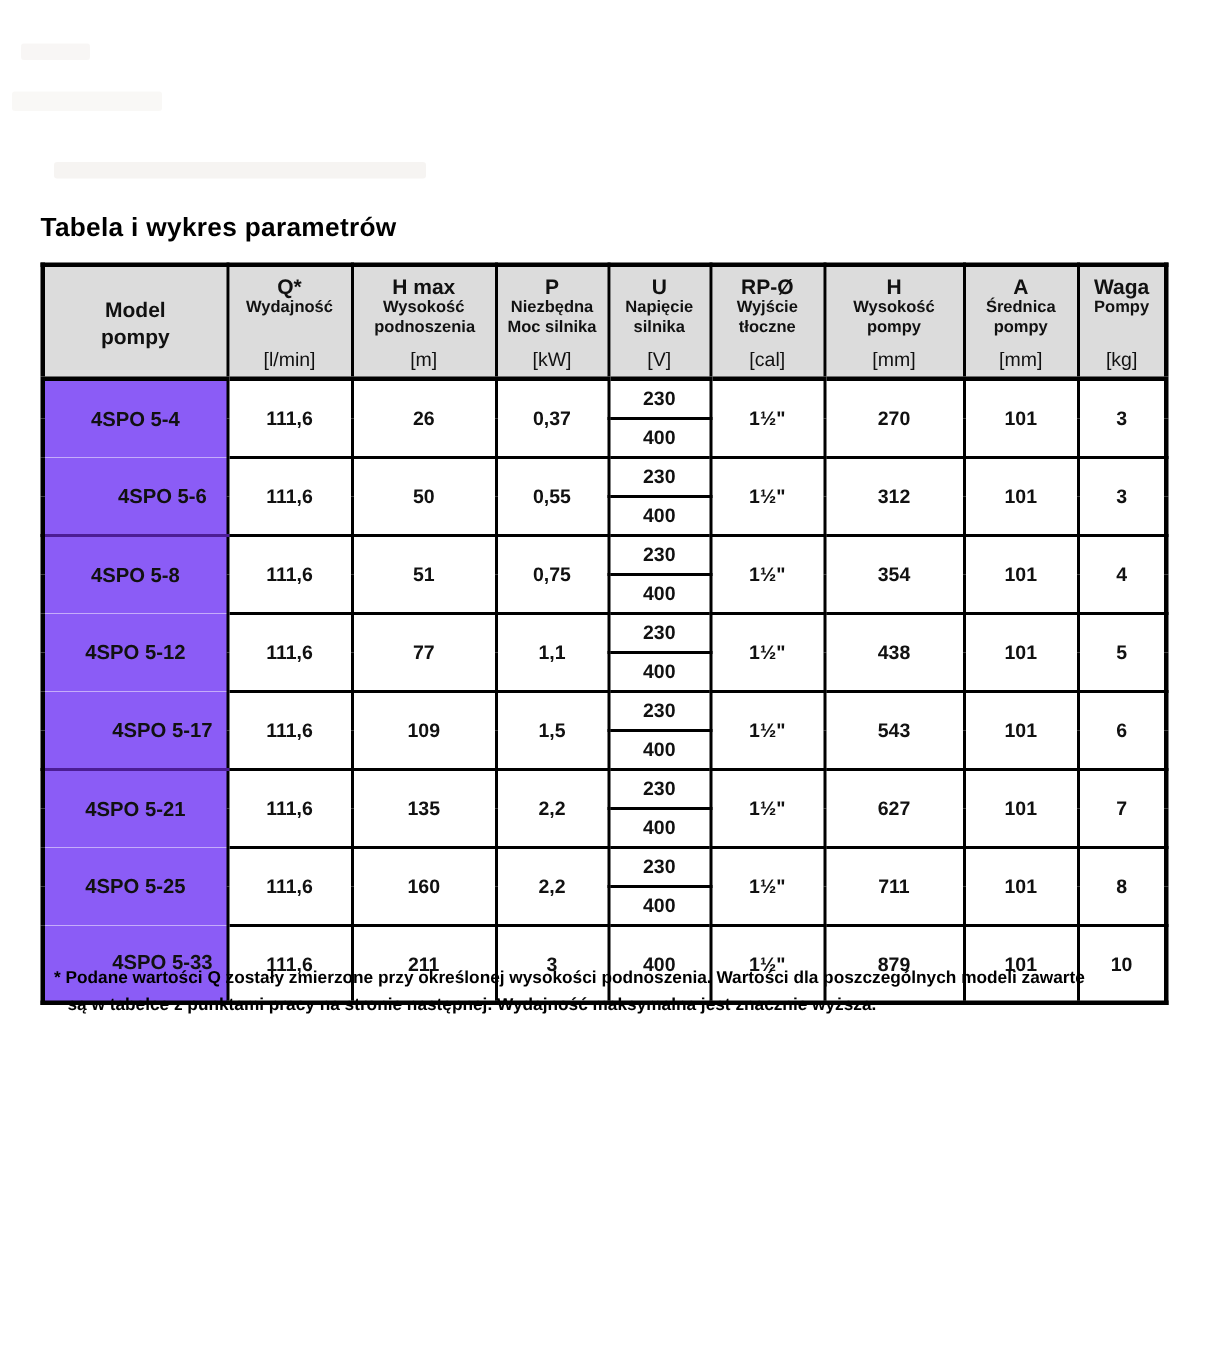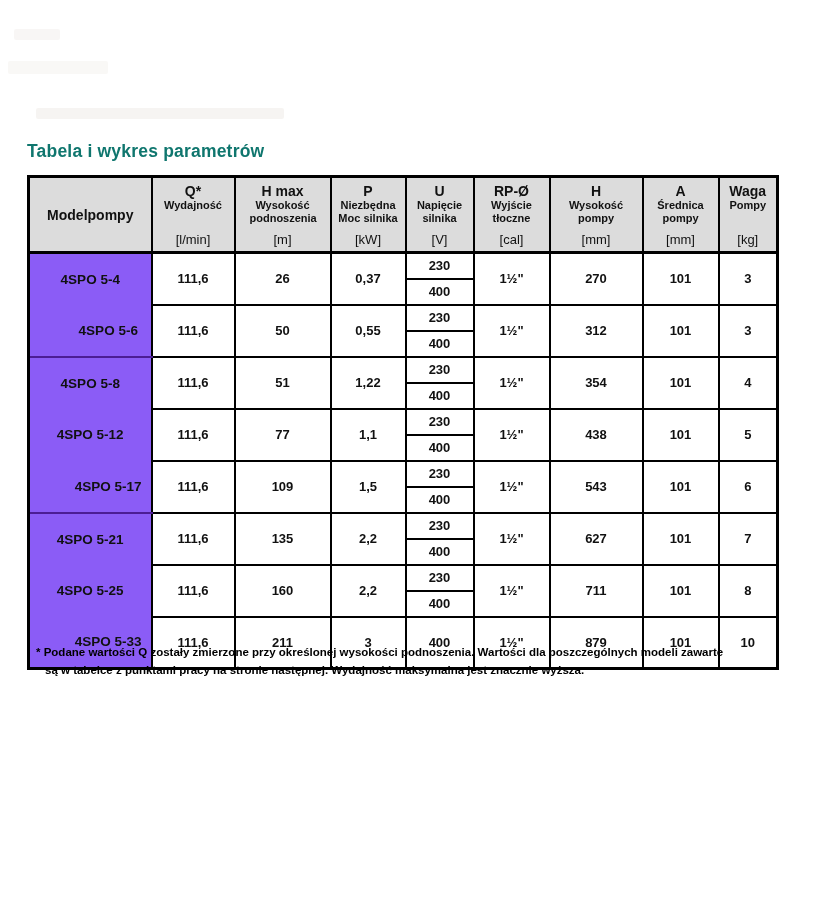--- a/index.html
+++ b/index.html
@@ -66,21 +66,21 @@
     justify-content: space-between;
     align-items: center;
     height: 100%;
   }
   .h-top { display: flex; flex-direction: column; align-items: center; }
   .h-sym  { font-size: 14px;   font-weight: bold; line-height: 1.15; }
   .h-sub  { font-size: 11px; font-weight: bold; line-height: 1.15; max-width: 66px; }
   .h-unit { font-size: 13px;   font-weight: normal; line-height: 1.1; }
   .model-head-stack {
     display: flex;
-    flex-direction: row;
+    flex-direction: column;
     justify-content: center;
     align-items: center;
     height: 100%;
     font-size: 14px;
     font-weight: bold;
     line-height: 1.3;
   }
 
   .ptable tbody tr { height: 26px; }
   .ptable tbody tr.single { height: 52px; }
@@ -112,21 +112,21 @@
   }
   .footnote .l2 { padding-left: 9px; }
 </style>
 </head>
 <body>
 
 <div class="ghost g1"></div>
 <div class="ghost g2"></div>
 <div class="ghost g3"></div>
 
-<div class="section-title" style="color: #0f766e;">Tabela i wykres parametrów</div>
+<div class="section-title" style="color: #000000;">Tabela i wykres parametrów</div>
 
 <table class="ptable">
   <colgroup>
     <col style="width:123px">
       <col style="width:83px">
       <col style="width:96px">
     <col style="width:75px">
       <col style="width:68px">
       <col style="width:76px">
     <col style="width:93px">
@@ -244,21 +244,21 @@
       <td class="val" rowspan="2">3</td>
     </tr>
     <tr>
       <td class="val">400</td>
     </tr>
 
     <tr>
       <td class="model-cell" rowspan="2">4SPO 5-8</td>
       <td class="val" rowspan="2">111,6</td>
       <td class="val" rowspan="2">51</td>
-      <td class="val" rowspan="2">1,22</td>
+      <td class="val" rowspan="2">0,75</td>
       <td class="val u-top">230</td>
       <td class="val" rowspan="2">1½"</td>
       <td class="val" rowspan="2">354</td>
       <td class="val" rowspan="2">101</td>
       <td class="val" rowspan="2">4</td>
     </tr>
     <tr>
       <td class="val">400</td>
     </tr>
 

